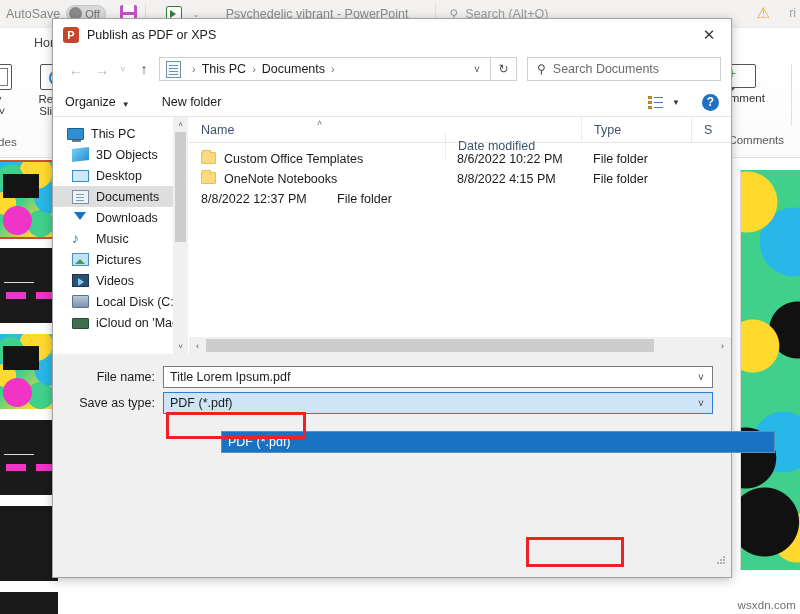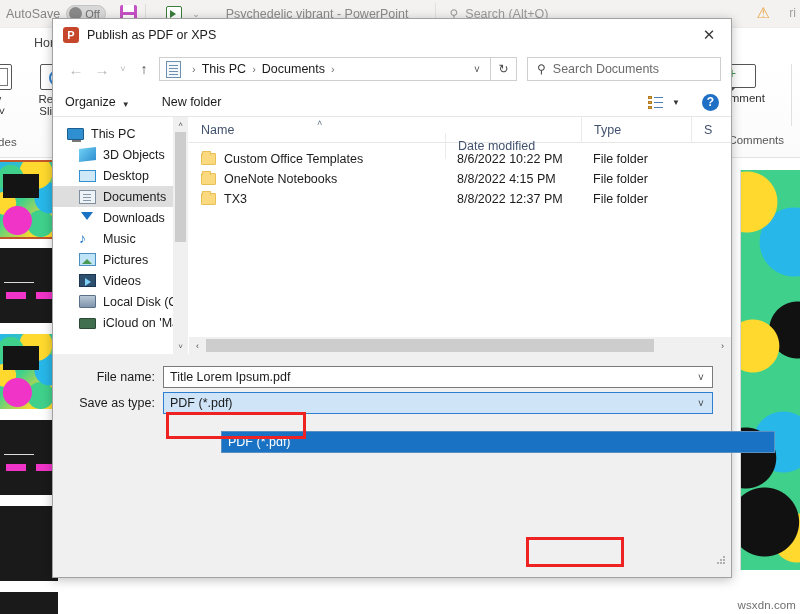--- a/index.html
+++ b/index.html
@@ -247,21 +247,21 @@
   
   .dlg-body { display:flex; height: 237px; background:#fff; }
   .tree-pane {
     width: 146px; background: #ffffff; position: relative; padding-top: 6px;
     border-right: 1px solid #ffffff;
   }
   .tree-item {
     height: 21px; display:flex; align-items:center; padding-left: 14px;
     font-size: 12.5px; color: #1b1b1b;
   }
-  .tree-item.indent { padding-left: 26px; }
+  .tree-item.indent { padding-left: 19px; }
   .tree-item.selected { background: #dedede; }
   .tr-ico { width: 17px; height: 15px; margin-right: 7px; position: relative; }
   .ico-pc { background:#2f8fd0; border:1.5px solid #1c5f8f; border-radius:1px; height:12px; }
   .ico-pc::after { content:""; position:absolute; left:4px; bottom:-3px; width:9px; height:2px; background:#777; }
   .ico-3d { background: linear-gradient(135deg,#6fd0f5,#2f8fd0); transform: skewY(-6deg); height:13px; }
   .ico-desktop { background:#cfe8f7; border:1.5px solid #2f8fd0; height:12px; }
   .ico-docs { background:#eef3f7; border:1.5px solid #7f8f9f; height:14px; }
   .ico-docs::before{content:"";position:absolute;left:3px;top:3px;width:8px;height:1px;box-shadow:0 3px 0 #8898a8,0 6px 0 #8898a8;background:#8898a8;}
   .ico-dl { width:0;height:0;border-left:6px solid transparent;border-right:6px solid transparent;border-top:8px solid #1a72c4;margin:2px 2px 0 2px;}
   .ico-music { color:#1a72c4; font-size: 14px; line-height: 14px; }
@@ -291,21 +291,21 @@
   .col-date { width: 136px; margin-top: 33px; }
   .col-type { width: 110px; }
   .col-size { width: 40px; }
   .sort-caret {
     position:absolute; left: 128px; top: 1px; font-size: 9px; color: #6a7a8a;
   }
   .row {
     height: 20px; display:flex; align-items:center; font-size: 12.5px; color:#1b1b1b;
   }
   .cell { padding-left: 12px; }
-  .cell-name { width: 256px; display:flex; align-items:center; }
+  .cell-name { width: 256px; display:flex; }
   .cell-date { width: 136px; }
   .cell-type { width: 110px; }
   .folder-ico {
     width: 15px; height: 12px; margin-right: 8px; background: #fbd97e;
     border: 1px solid #e8c05a; border-radius: 1px; position: relative;
   }
   .folder-ico::before {
     content:""; position:absolute; left:0; top:-3px; width:7px; height:3px;
     background:#fbd97e; border:1px solid #e8c05a; border-bottom:none; border-radius:1px 1px 0 0;
   }
@@ -560,24 +560,20 @@
           </div>
           <div class="row">
             <div class="cell cell-name">
               <span class="folder-ico"></span>
               <span>OneNote Notebooks</span>
             </div>
             <div class="cell cell-date">8/8/2022 4:15 PM</div>
             <div class="cell cell-type">File folder</div>
           </div>
           <div class="row">
-            <div class="cell cell-name">
-              <span class="folder-ico"></span>
-              <span>TX3</span>
-            </div>
             <div class="cell cell-date">8/8/2022 12:37 PM</div>
             <div class="cell cell-type">File folder</div>
           </div>
         </div>
 
         <div class="hscroll">
           <span class="hs-arrow">‹</span>
           <div class="hs-track">
             <div class="hs-thumb"></div>
           </div>

